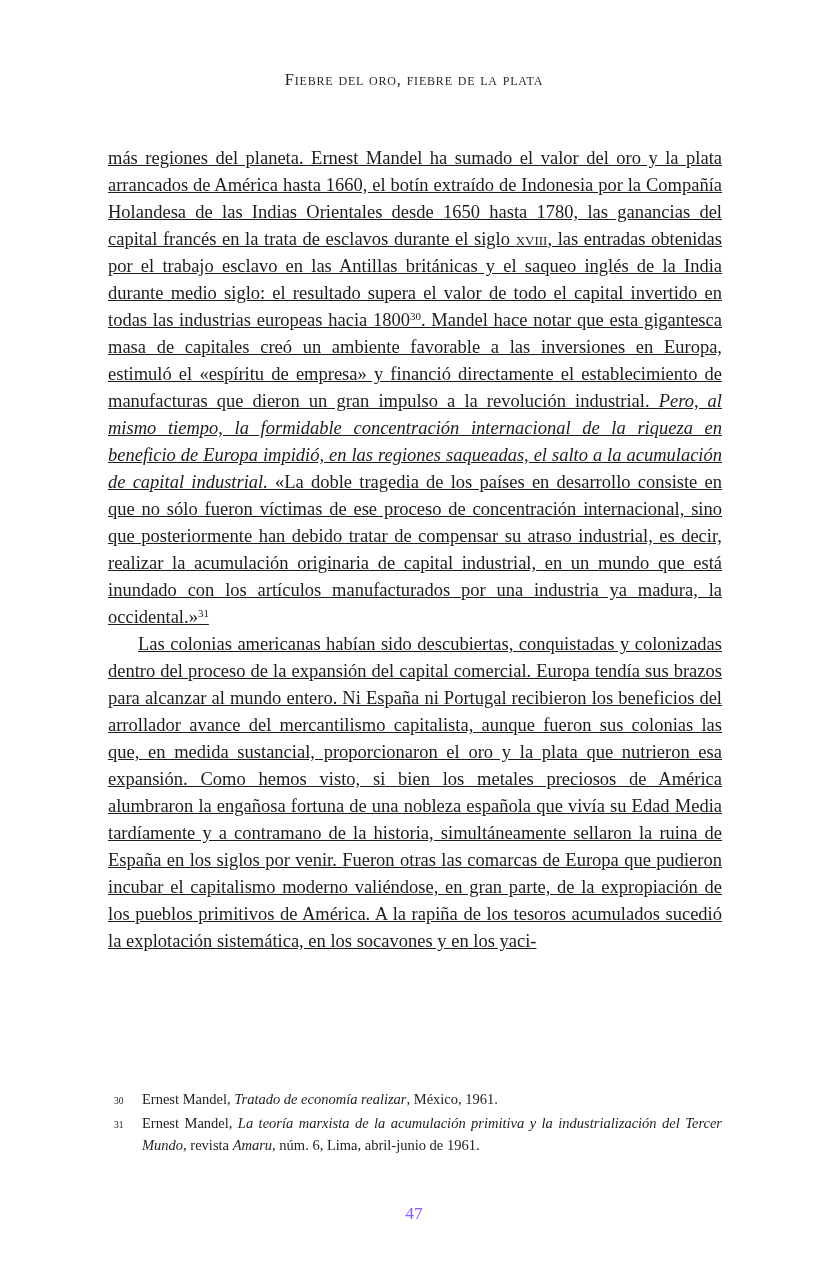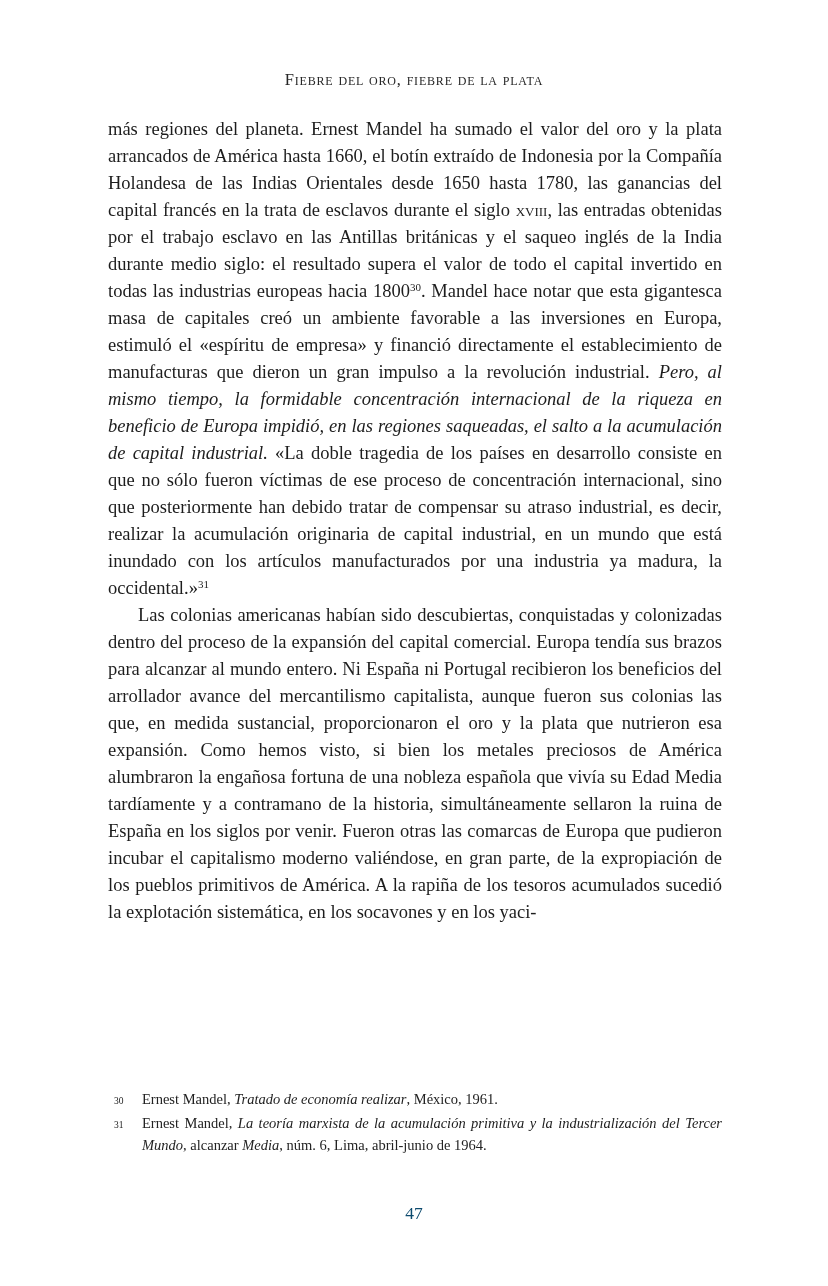--- a/index.html
+++ b/index.html
@@ -22,28 +22,29 @@
     left: 0;
     right: 0;
     text-align: center;
     font-variant: small-caps;
     font-size: 16.5px;
     letter-spacing: 0.8px;
     color: #262626;
   }
   .body-text {
     position: absolute;
-    top: 116px;
+    top: 145px;
     left: 108px;
     width: 614px;
     font-size: 18.5px;
     line-height: 27px;
     text-align: justify;
     text-justify: inter-word;
     hyphens: auto;
+    text-decoration: underline;
     -webkit-hyphens: auto;
   }
   .para { text-align: justify; }
   .para.indented { text-indent: 30px; }
   .seg-normal { }
   .seg-italic { font-style: italic; }
   .seg-smallcaps { font-variant: small-caps; }
   sup.seg-sup {
     font-size: 11px;
     line-height: 0;
@@ -71,21 +72,21 @@
     hyphens: auto;
     -webkit-hyphens: auto;
   }
   .page-number {
     position: absolute;
     bottom: 62px;
     left: 0;
     right: 0;
     text-align: center;
     font-size: 17.5px;
-    color: #0c4a6e;
+    color: #8b5cf6;
   }
 </style>
 </head>
 <body>
 
 <div class="page">
 
   <div class="running-header">Fiebre del oro, fiebre de la plata</div>
 
   <div class="body-text">
@@ -93,19 +94,19 @@
     <p class="para indented"><span class="seg-normal">Las colonias americanas habían sido descubiertas, conquistadas y colonizadas dentro del proceso de la expansión del capital comercial. Europa tendía sus brazos para alcanzar al mundo entero. Ni España ni Portugal recibieron los beneficios del arrollador avance del mercantilismo capitalista, aunque fueron sus colonias las que, en medida sustancial, proporcionaron el oro y la plata que nutrieron esa expansión. Como hemos visto, si bien los metales preciosos de América alumbraron la engañosa fortuna de una nobleza española que vivía su Edad Media tardíamente y a contramano de la historia, simultáneamente sellaron la ruina de España en los siglos por venir. Fueron otras las comarcas de Europa que pudieron incubar el capitalismo moderno valiéndose, en gran parte, de la expropiación de los pueblos primitivos de América. A la rapiña de los tesoros acumulados sucedió la explotación sistemática, en los socavones y en los yaci-</span></p>
   </div>
 
   <div class="footnotes">
     <div class="footnote">
       <span class="fn-num">30</span>
       <span class="fn-text"><span class="seg-normal">Ernest Mandel, </span><span class="seg-italic">Tratado de economía realizar</span><span class="seg-normal">, México, 1961.</span></span>
     </div>
     <div class="footnote">
       <span class="fn-num">31</span>
-      <span class="fn-text"><span class="seg-normal">Ernest Mandel, </span><span class="seg-italic">La teoría marxista de la acumulación primitiva y la industrialización del Tercer Mundo</span><span class="seg-normal">, alcanzar </span><span class="seg-italic">Media</span><span class="seg-normal">, núm. 6, Lima, abril-junio de 1964.</span></span>
+      <span class="fn-text"><span class="seg-normal">Ernest Mandel, </span><span class="seg-italic">La teoría marxista de la acumulación primitiva y la industrialización del Tercer Mundo</span><span class="seg-normal">, revista </span><span class="seg-italic">Amaru</span><span class="seg-normal">, núm. 6, Lima, abril-junio de 1961.</span></span>
     </div>
   </div>
 
   <div class="page-number">47</div>
 
 </div>
 
 </body></html>

